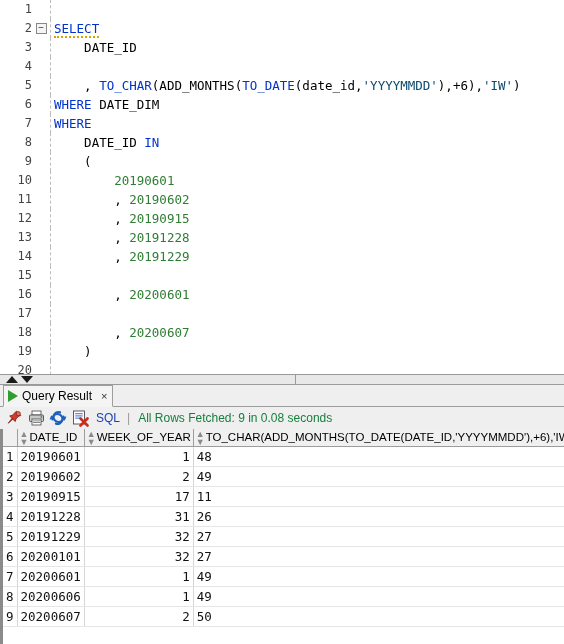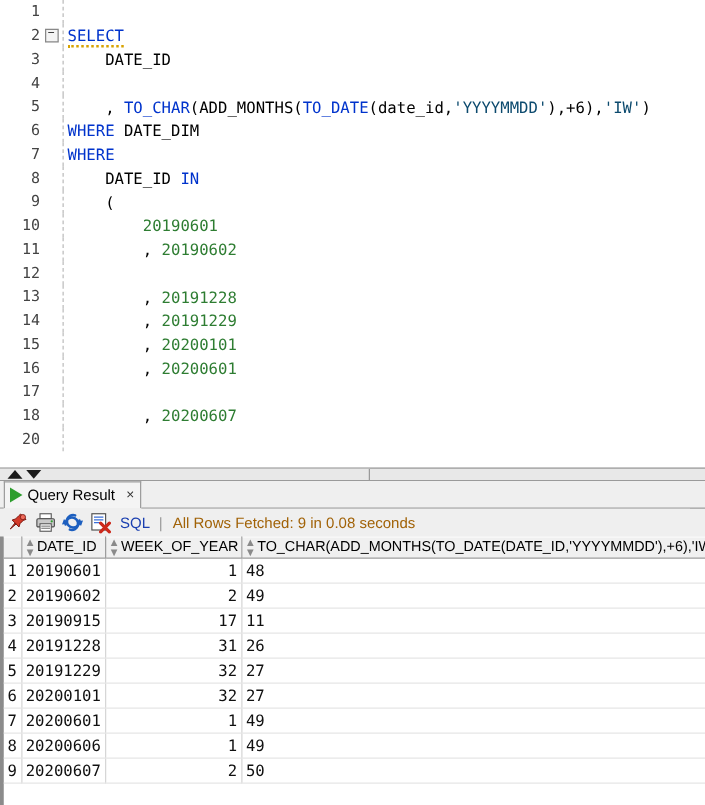--- a/index.html
+++ b/index.html
@@ -194,21 +194,21 @@
     margin-right: 7px;
     font-family: "Liberation Sans", sans-serif;
   }
   #tb-sep {
     color: #9a9a9a;
     font-size: 12px;
     margin-right: 8px;
   }
   #fetch-status {
     font-size: 12px;
-    color: #a16207;
+    color: #15803d;
     font-family: "Liberation Sans", sans-serif;
   }
 
   
   #grid {
     position: absolute;
     left: 0; top: 44px;
     width: 564px;
     height: 215px;
     background: #ffffff;
@@ -286,27 +286,28 @@
       <div class="code-row"><span class="gutter">2</span><span class="foldcol"><span class="fold-box">−</span></span><span class="guideline"></span><span class="code-text"><span class="kw squig">SELECT</span></span></div>
       <div class="code-row"><span class="gutter">3</span><span class="foldcol"></span><span class="guideline"></span><span class="code-text"><span class="plain">    DATE_ID</span></span></div>
       <div class="code-row"><span class="gutter">4</span><span class="foldcol"></span><span class="guideline"></span></div>
       <div class="code-row"><span class="gutter">5</span><span class="foldcol"></span><span class="guideline"></span><span class="code-text"><span class="plain">    , </span><span class="kw">TO_CHAR</span><span class="plain">(ADD_MONTHS(</span><span class="kw">TO_DATE</span><span class="plain">(date_id,</span><span class="str">'YYYYMMDD'</span><span class="plain">),+6),</span><span class="str">'IW'</span><span class="plain">)</span></span></div>
       <div class="code-row"><span class="gutter">6</span><span class="foldcol"></span><span class="guideline"></span><span class="code-text"><span class="kw">WHERE</span><span class="plain"> DATE_DIM</span></span></div>
       <div class="code-row"><span class="gutter">7</span><span class="foldcol"></span><span class="guideline"></span><span class="code-text"><span class="kw">WHERE</span></span></div>
       <div class="code-row"><span class="gutter">8</span><span class="foldcol"></span><span class="guideline"></span><span class="code-text"><span class="plain">    DATE_ID </span><span class="kw">IN</span></span></div>
       <div class="code-row"><span class="gutter">9</span><span class="foldcol"></span><span class="guideline"></span><span class="code-text"><span class="plain">    (</span></span></div>
       <div class="code-row"><span class="gutter">10</span><span class="foldcol"></span><span class="guideline"></span><span class="code-text"><span class="plain">        </span><span class="num">20190601</span></span></div>
       <div class="code-row"><span class="gutter">11</span><span class="foldcol"></span><span class="guideline"></span><span class="code-text"><span class="plain">        , </span><span class="num">20190602</span></span></div>
-      <div class="code-row"><span class="gutter">12</span><span class="foldcol"></span><span class="guideline"></span></div>
+      <div class="code-row"><span class="gutter">12</span><span class="foldcol"></span><span class="guideline"></span><span class="code-text"><span class="plain">        , </span><span class="num">20190915</span></span></div>
       <div class="code-row"><span class="gutter">13</span><span class="foldcol"></span><span class="guideline"></span><span class="code-text"><span class="plain">        , </span><span class="num">20191228</span></span></div>
       <div class="code-row"><span class="gutter">14</span><span class="foldcol"></span><span class="guideline"></span><span class="code-text"><span class="plain">        , </span><span class="num">20191229</span></span></div>
-      <div class="code-row"><span class="gutter">15</span><span class="foldcol"></span><span class="guideline"></span><span class="code-text"><span class="plain">        , </span><span class="num">20200101</span></span></div>
+      <div class="code-row"><span class="gutter">15</span><span class="foldcol"></span><span class="guideline"></span></div>
       <div class="code-row"><span class="gutter">16</span><span class="foldcol"></span><span class="guideline"></span><span class="code-text"><span class="plain">        , </span><span class="num">20200601</span></span></div>
       <div class="code-row"><span class="gutter">17</span><span class="foldcol"></span><span class="guideline"></span></div>
       <div class="code-row"><span class="gutter">18</span><span class="foldcol"></span><span class="guideline"></span><span class="code-text"><span class="plain">        , </span><span class="num">20200607</span></span></div>
+      <div class="code-row"><span class="gutter">19</span><span class="foldcol"></span><span class="guideline"></span><span class="code-text"><span class="plain">    )</span></span></div>
       <div class="code-row"><span class="gutter">20</span><span class="foldcol"></span><span class="guideline"></span></div>
     </div>
 </div>
 
 <div id="splitter">
   <div id="splitter-box">
     <span class="tri tri-up"></span>
     <span class="tri tri-down"></span>
   </div>
 </div>

